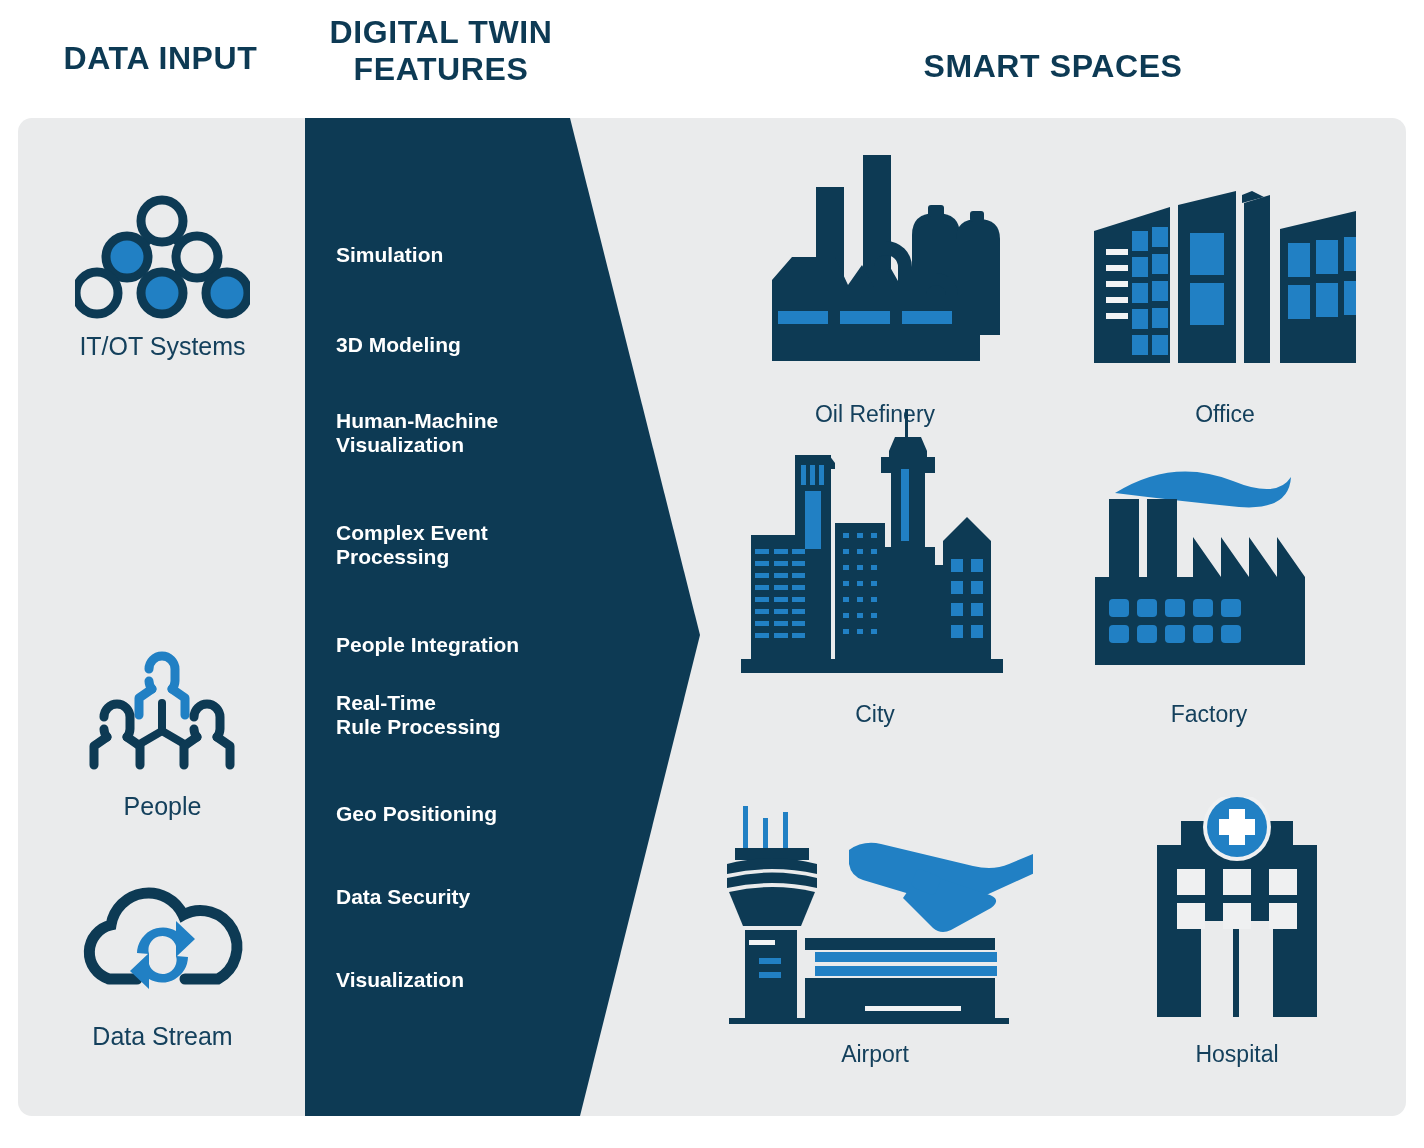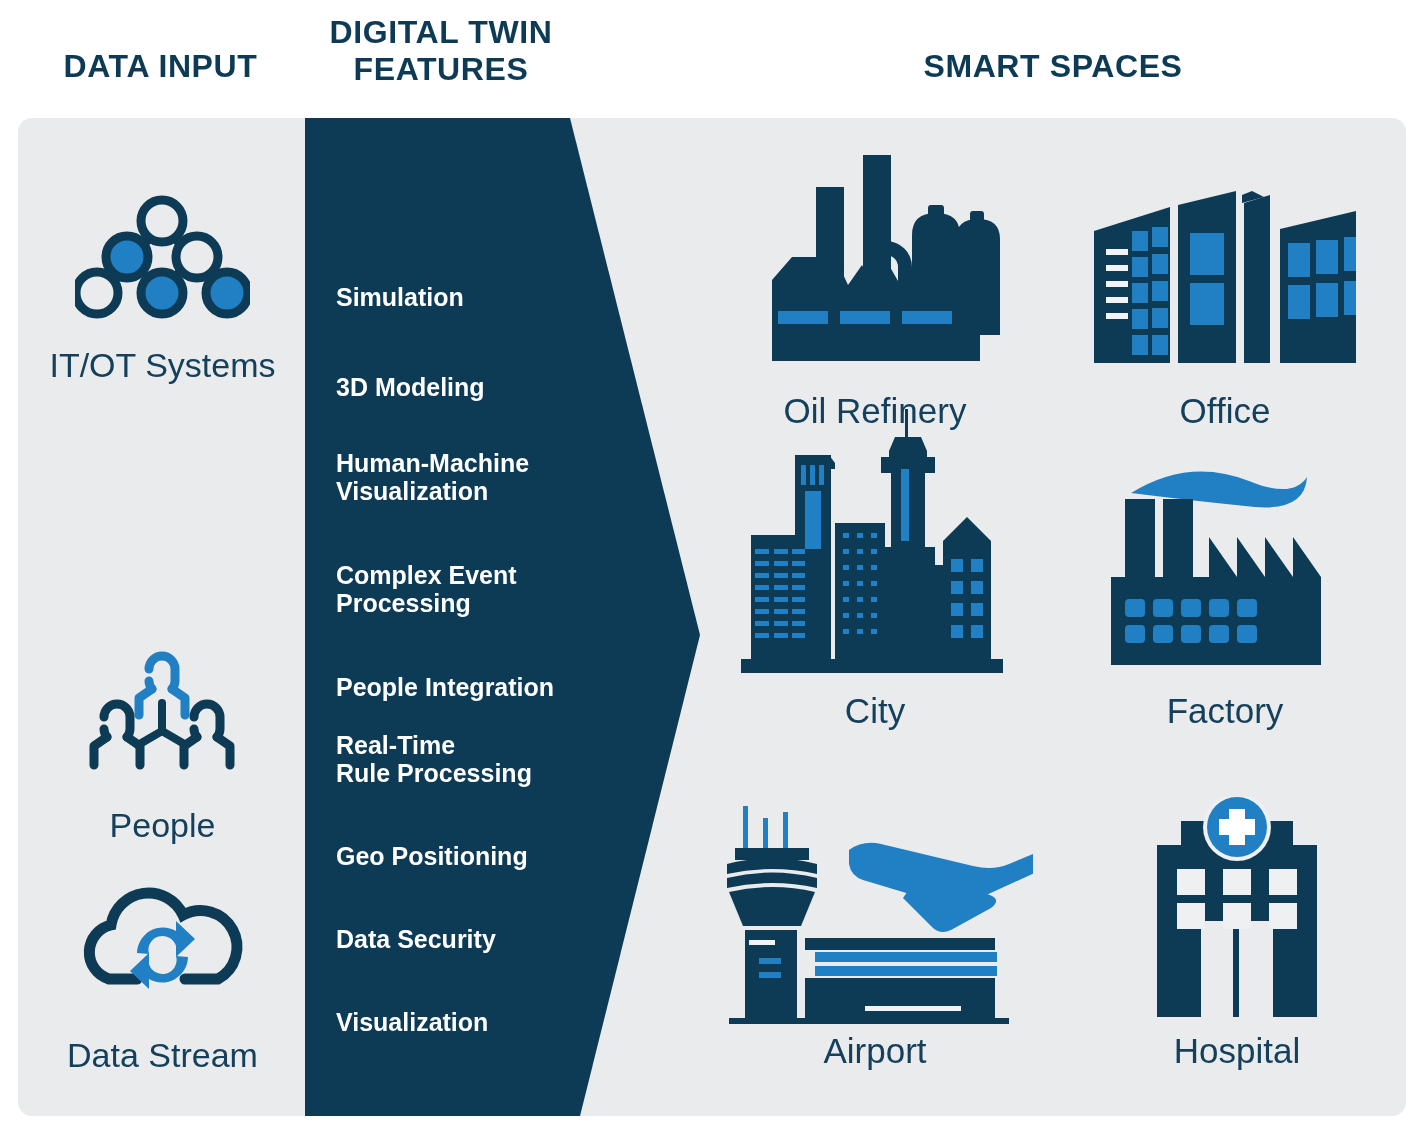--- a/index.html
+++ b/index.html
@@ -15,21 +15,21 @@
   .headers{position:absolute;left:0;top:0;width:1424px;height:118px;}
   .hdr{
     position:absolute;
     color:#0d3a54;
     font-weight:bold;
     font-size:32px;
     letter-spacing:.6px;
     text-align:center;
     line-height:1.16;
   }
-  #hdr-data-input{left:18px;top:48px;width:285px;}
+  #hdr-data-input{left:18px;top:40px;width:285px;}
   #hdr-dt-features{left:305px;top:14px;width:272px;}
   #hdr-smart-spaces{left:700px;top:48px;width:706px;}
 
   
   .gray-panel{
     position:absolute;
     left:18px;top:118px;
     width:1388px;height:998px;
     background:#eaebec;
     border-radius:14px;
@@ -41,56 +41,55 @@
     width:400px;height:998px;
     overflow:visible;
   }
   .arrow-panel svg{display:block;}
 
   
   .left-col{position:absolute;left:30px;top:140px;width:265px;height:960px;}
   .di-item{position:absolute;left:0;width:265px;text-align:center;}
   .di-icon{height:150px;display:flex;align-items:center;justify-content:center;}
   .di-label{
-    color:#14405c;font-size:34px;margin-top:16px;white-space:nowrap;
+    color:#14405c;font-size:25px;margin-top:2px;white-space:nowrap;
   }
   #di-0{top:40px;}
   #di-1{top:275px;}
   #di-2{top:500px;}
   #di-3{top:730px;}
 
   
   .feat-list{position:absolute;left:336px;top:225px;width:330px;}
   .feat{
-    color:#ffffff;font-weight:bold;font-size:25px;line-height:1.12;
+    color:#ffffff;font-weight:bold;font-size:21px;line-height:1.12;
     margin-bottom:0;
     white-space:pre-line;
-    margin-top:40px;
   }
   #feat-0{position:absolute;top:18px;left:0;}
   #feat-1{position:absolute;top:108px;left:0;}
   #feat-2{position:absolute;top:184px;left:0;}
   #feat-3{position:absolute;top:296px;left:0;}
   #feat-4{position:absolute;top:408px;left:0;}
   #feat-5{position:absolute;top:466px;left:0;}
   #feat-6{position:absolute;top:577px;left:0;}
   #feat-7{position:absolute;top:660px;left:0;}
   #feat-8{position:absolute;top:743px;left:0;}
 
   
   .right-grid{
     position:absolute;left:700px;top:130px;width:706px;height:975px;
   }
   .ss-item{position:absolute;width:330px;text-align:center;}
   .ss-icon{height:255px;display:flex;align-items:flex-end;justify-content:center;}
-  .ss-label{color:#14405c;font-size:35px;margin-top:6px;white-space:nowrap;}
+  .ss-label{color:#14405c;font-size:23px;margin-top:16px;white-space:nowrap;}
   #ss-0{left:10px;top:0px;}
   #ss-1{left:360px;top:0px;}
   #ss-2{left:10px;top:300px;}
-  #ss-3{left:360px;top:300px;}
+  #ss-3{left:344px;top:300px;}
   #ss-4{left:10px;top:640px;}
   #ss-5{left:372px;top:640px;}
 </style>
 </head>
 <body>
 
 <div class="headers">
   <div class="hdr" id="hdr-data-input">DATA INPUT</div>
   <div class="hdr" id="hdr-dt-features" style="white-space:pre-line;">DIGITAL TWIN
 FEATURES</div>

